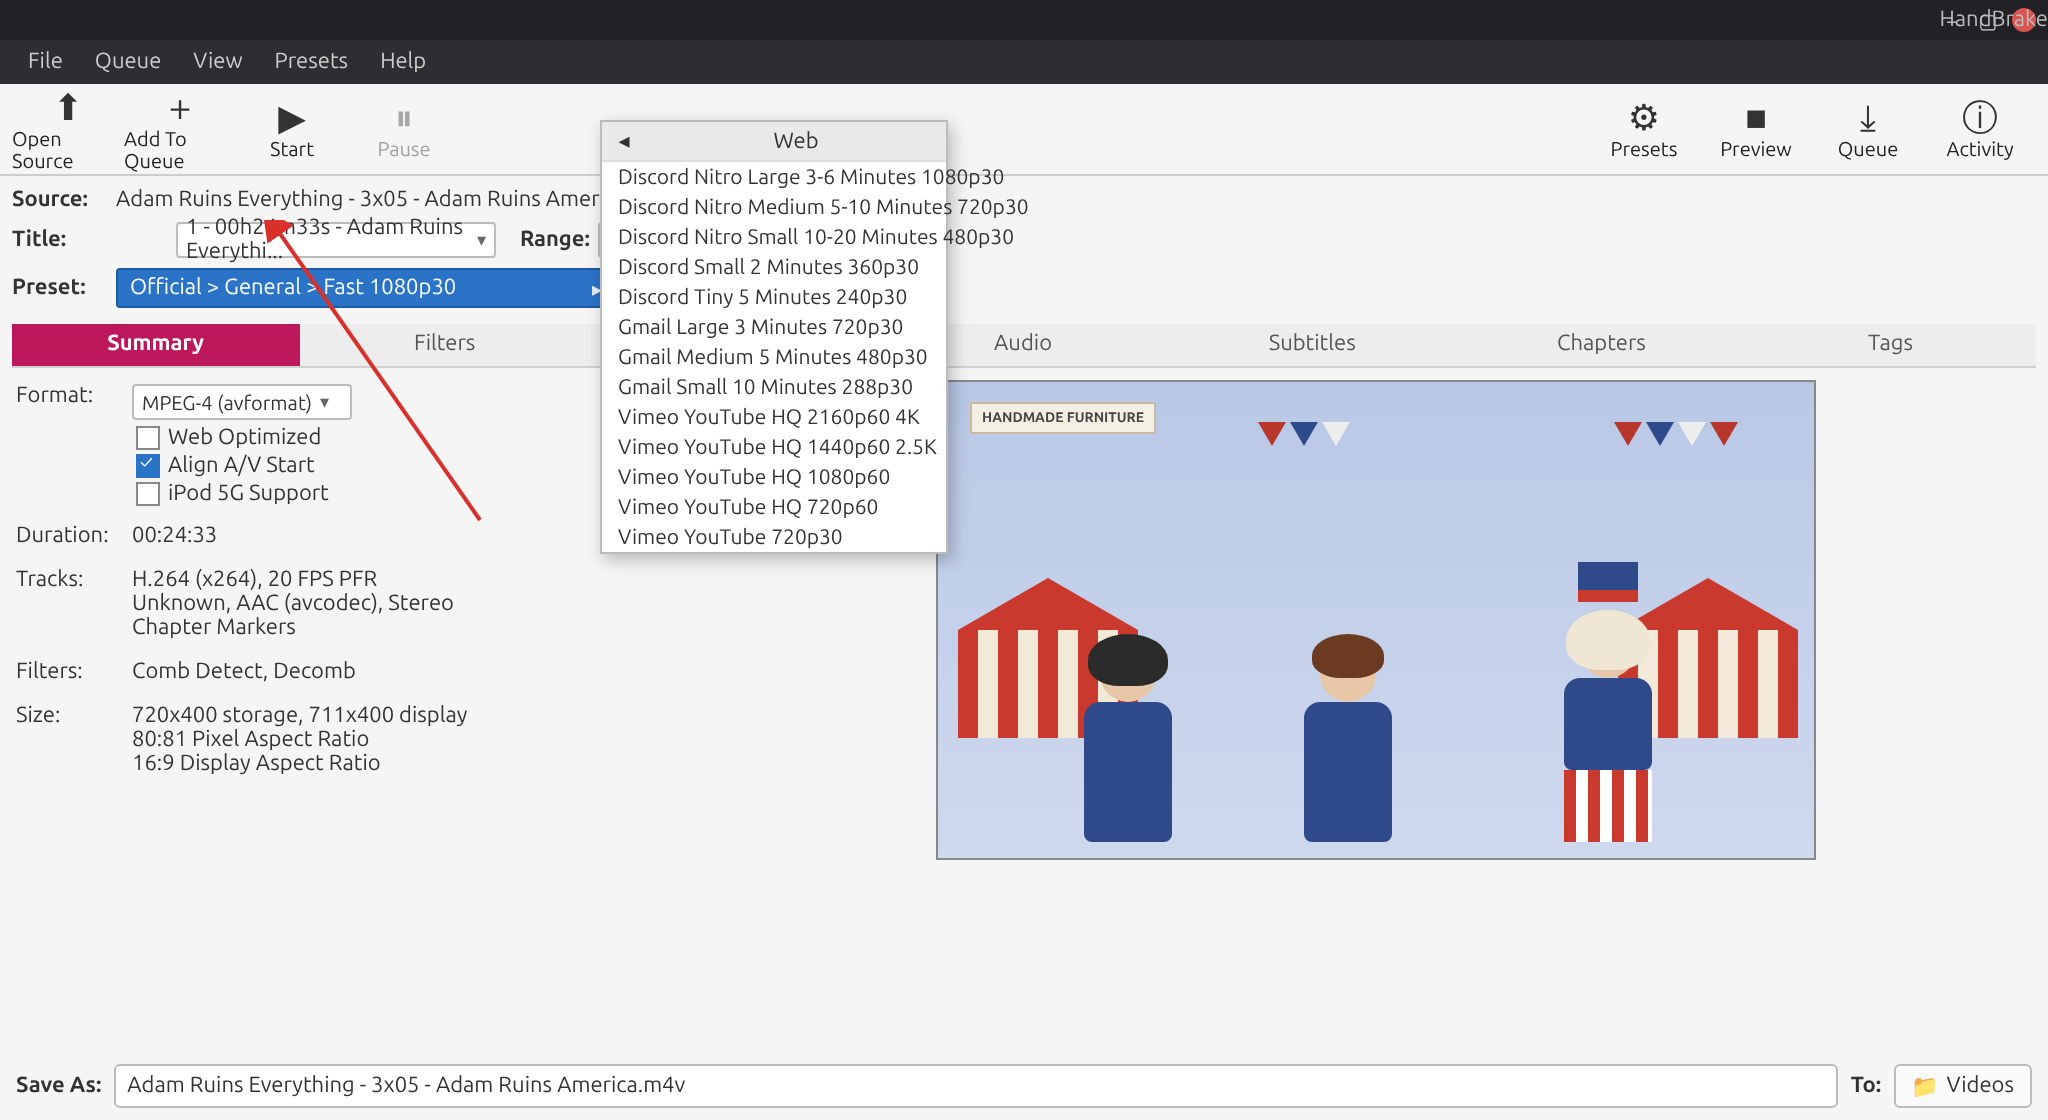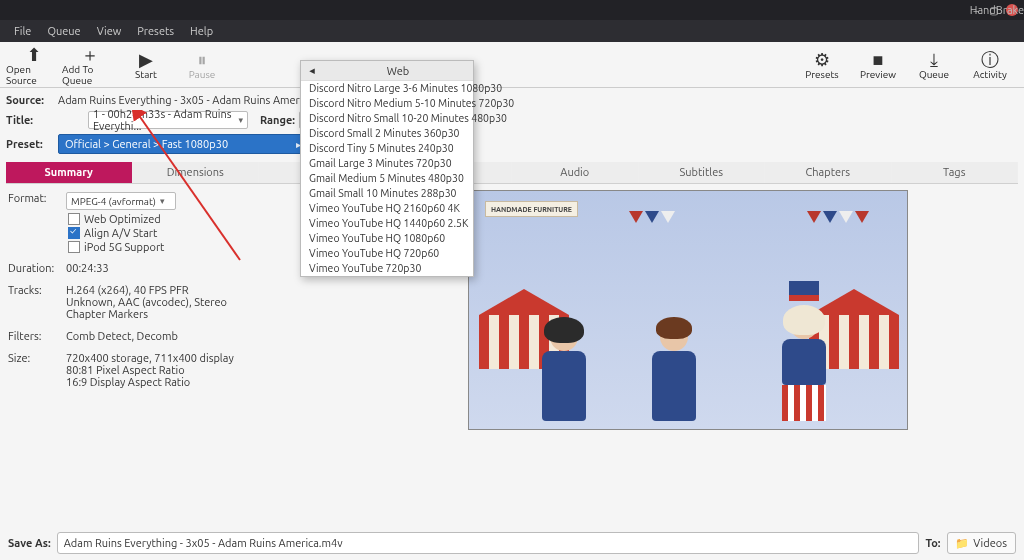--- a/index.html
+++ b/index.html
@@ -159,21 +159,20 @@
 
   <div class="row preset-bar">
     <span class="lbl-fixed">Preset:</span>
     <div class="preset-field">
       <span>Official &gt; General &gt; Fast 1080p30</span>
     </div>
   </div>
 
   <div class="tabs">
     <div class="tab active">Summary</div>
-    <div class="tab">Dimensions</div>
     <div class="tab">Filters</div>
     <div class="tab">Video</div>
     <div class="tab">Audio</div>
     <div class="tab">Subtitles</div>
     <div class="tab">Chapters</div>
     <div class="tab">Tags</div>
   </div>
 
   <div class="summary-pane">
     <div class="left-col">
@@ -194,21 +193,21 @@
           <span>iPod 5G Support</span>
         </div>
 
       <div class="kv" style="margin-top:6px;">
         <span class="k">Duration:</span>
         <span class="v">00:24:33</span>
       </div>
       <div class="kv" style="margin-top:6px;">
         <span class="k">Tracks:</span>
         <div>
-          <div class="v">H.264 (x264), 40 FPS PFR</div>
+          <div class="v">H.264 (x264), 20 FPS PFR</div>
           <div class="v">Unknown, AAC (avcodec), Stereo</div>
           <div class="v">Chapter Markers</div>
         </div>
       </div>
       <div class="kv" style="margin-top:6px;">
         <span class="k">Filters:</span>
         <span class="v">Comb Detect, Decomb</span>
       </div>
       <div class="kv" style="margin-top:6px;">
         <span class="k">Size:</span>

